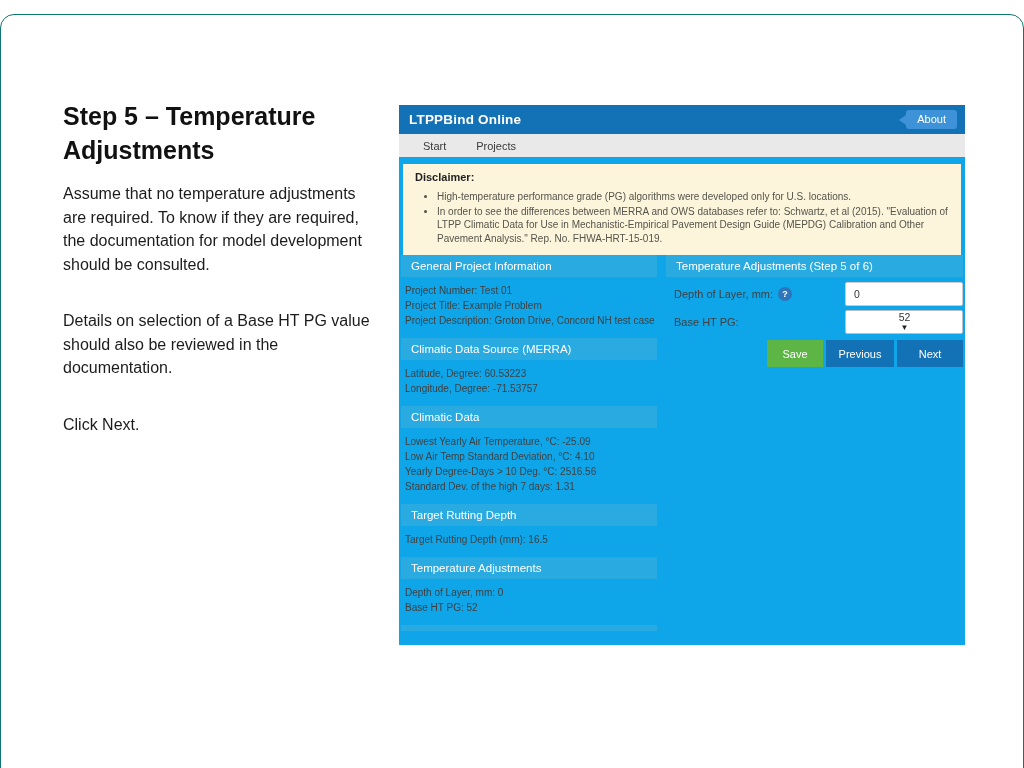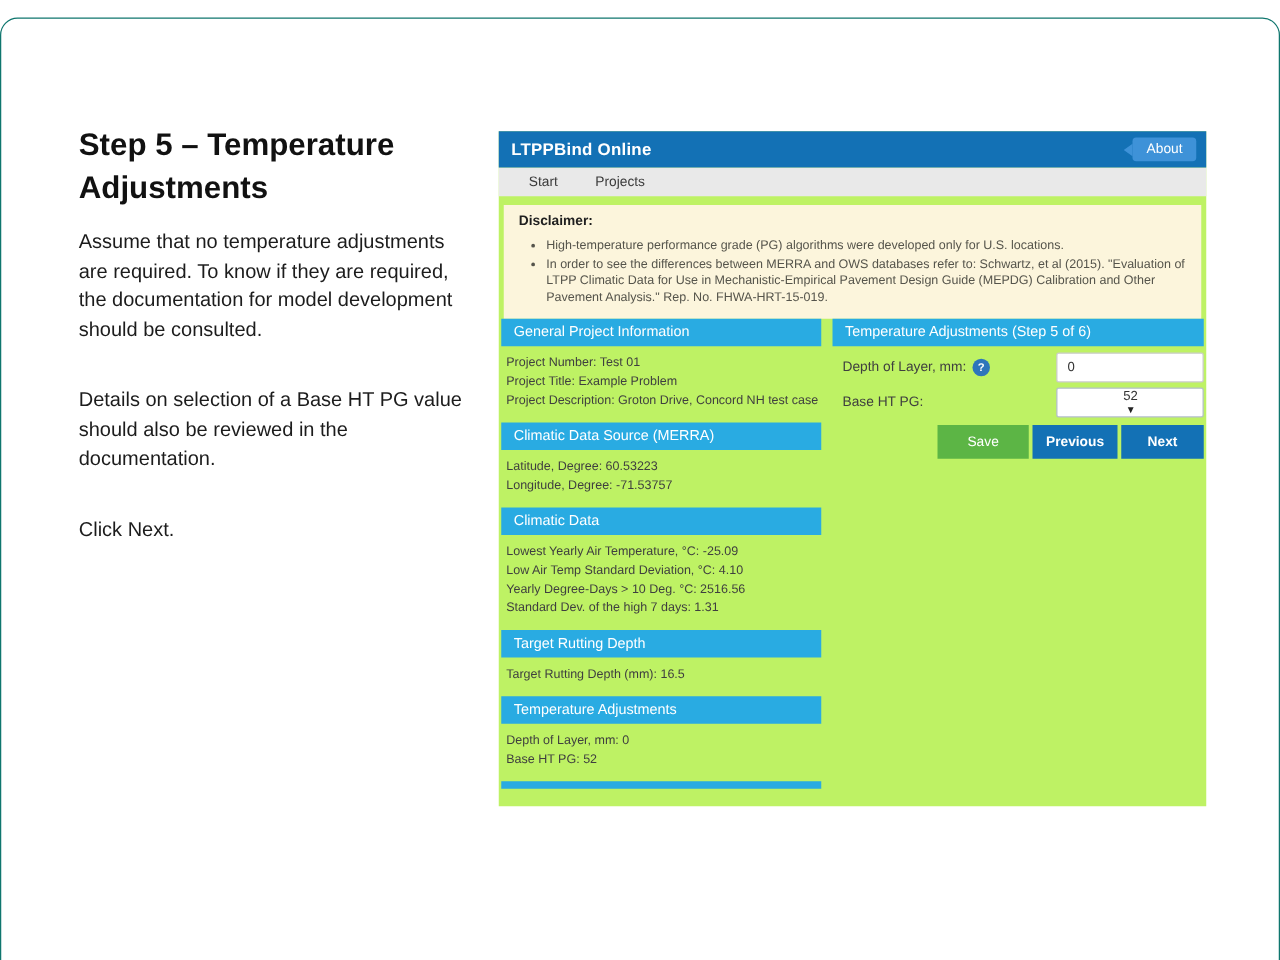--- a/index.html
+++ b/index.html
@@ -11,21 +11,21 @@
     margin-top:14px;
   }
 
   
   .left-text { position:absolute; left:62px; top:84px; width:312px; color:#161616; }
   .left-text h1 { font-size:25px; line-height:34px; font-weight:bold; margin:0 0 15px 0; color:#111; }
   .left-text p  { font-size:16px; line-height:23.5px; margin:0 0 33px 0; color:#1c1c1c; }
   .left-text p.last { margin-bottom:0; }
 
   
-  .app { position:absolute; left:398px; top:90px; width:566px; height:540px; background:#bef264; }
+  .app { position:absolute; left:398px; top:90px; width:566px; height:540px; background:#0ea5e9; }
 
   .app-header {
     position:relative; height:29px; background:#1371B5; color:#fff;
     display:flex; align-items:center; justify-content:space-between; padding:0 8px 0 10px;
   }
   .app-title { font-size:13.5px; font-weight:bold; letter-spacing:.2px; }
   .about-wrap { display:flex; align-items:center; cursor:pointer; }
   .about-arrow { width:0; height:0; border-top:5px solid transparent; border-bottom:5px solid transparent; border-right:7px solid #3E92D8; }
   .about-btn { background:#3E92D8; color:#fff; font-size:11px; padding:3px 11px 4px; border-radius:3px; }
 
@@ -69,22 +69,22 @@
     display:flex; align-items:center; justify-content:space-between; padding:0 7px 4px 8px;
     font-size:10.5px; color:#333; background:#fff; cursor:pointer;flex-direction:column;
   }
   .caret { font-size:8px; color:#222; }
 
   .btn-row { display:flex; justify-content:flex-end; gap:3px; margin-top:6px; }
   .btn {
     height:27px; border:none; color:#fff; font-size:11px; cursor:pointer;
     font-family:"Liberation Sans", sans-serif;
   }
-  .btn.green { background:#5CB545; width:73px; }
-  .btn.blue  { background:#1371B5; width:68px;font-weight:bold; }
+  .btn.green { background:#5CB545; width:56px; }
+  .btn.blue  { background:#1371B5; width:68px; }
   .btn.blue.next { width:66px; }
 </style>
 </head>
 <body>
 
 <div class="slide">
 
   <div class="left-text">
     <h1>Step 5 – Temperature Adjustments</h1>
     <p>Assume that no temperature adjustments are required. To know if they are required, the documentation for model development should be consulted.</p>

